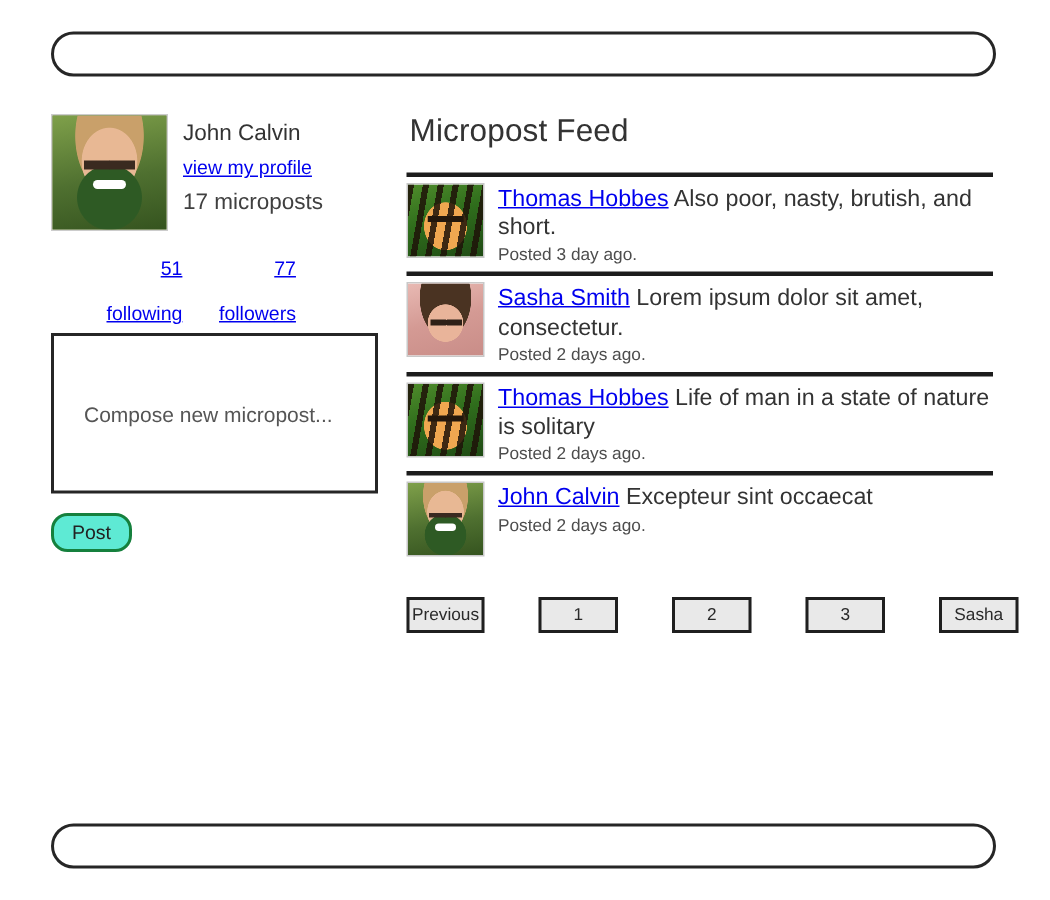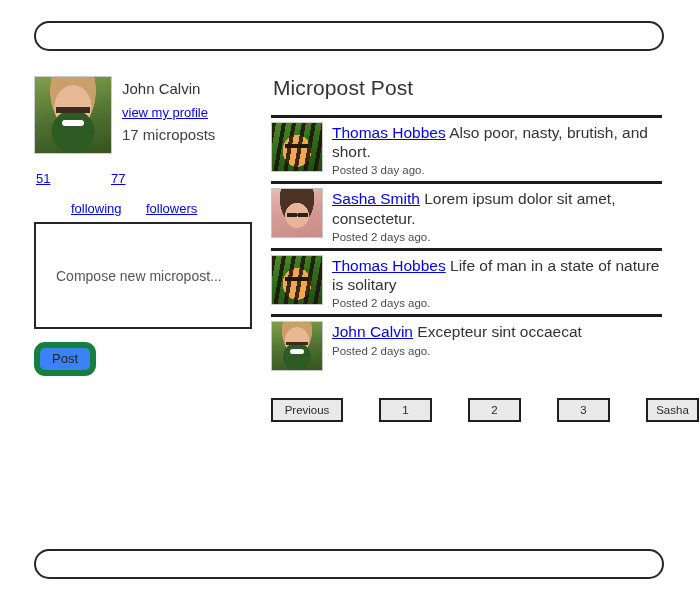--- a/index.html
+++ b/index.html
@@ -73,20 +73,21 @@
   }
 
   .stats {
     margin-top: 17px;
     position: relative;
     height: 48px;
   }
   .stat {
     position: absolute;
     top: 0;
+    text-align: right;
   }
   .stat-following { left: 2px; }
   .stat-followers { left: 77px; }
   .stat-num {
     display: block;
     font-size: 13px;
     color: #0000ee;
     text-decoration: underline;
     cursor: pointer;
   }
@@ -112,23 +113,23 @@
     padding-left: 20px;
   }
   .compose-placeholder {
     font-size: 14px;
     color: #555555;
   }
   .post-button {
     margin-top: 13px;
     display: inline-block;
     padding: 3px 12px 4px 12px;
-    border: 6px solid #15803d;
+    border: 2px solid #15803d;
     border-radius: 11px;
-    background: #3b82f6;
+    background: #5eead4;
     font-size: 13px;
     color: #222222;
     cursor: pointer;
   }
 
   
   .feed {
     position: absolute;
     left: 271px;
     top: 76px;
@@ -194,21 +195,21 @@
     background: #e9e9e9;
     font-size: 11.5px;
     color: #2a2a2a;
     height: 24px;
     line-height: 20px;
     text-align: center;
     margin-right: 36px;
     box-sizing: border-box;
     cursor: pointer;
   }
-  .page-btn.wide { width: 72px; }
+  .page-btn.wide { width: 52px; }
   .page-btn.narrow { width: 53px; }
   .page-btn:last-child { margin-right: 0; }
 
   
   .ph { position: absolute; inset: 0; }
   .ph-boy { background:
       radial-gradient(circle at 50% 72%, #2e5a24 0 32%, rgba(0,0,0,0) 33%),
       radial-gradient(ellipse at 50% 40%, #e8b894 0 34%, rgba(0,0,0,0) 35%),
       radial-gradient(ellipse at 50% 18%, #c9a06a 0 42%, rgba(0,0,0,0) 43%),
       linear-gradient(170deg, #7fa04a 0%, #4f7030 55%, #35541f 100%);
@@ -288,21 +289,21 @@
   </div>
 
   <div class="compose-box">
     <span class="compose-placeholder">Compose new micropost...</span>
   </div>
 
   <div class="post-button">Post</div>
 </div>
 
 <div class="feed">
-  <h1 class="feed-title">Micropost Post</h1>
+  <h1 class="feed-title">Micropost Feed</h1>
 
   <div class="divider"></div>
 
   <div class="post">
     <div class="avatar-sm">
       <span class="ph ph-tiger"></span>
     </div>
     <div class="post-body">
       <div class="post-content">
         <a class="post-author">Thomas Hobbes</a><span class="post-text"> Also poor, nasty, brutish, and short.</span>

